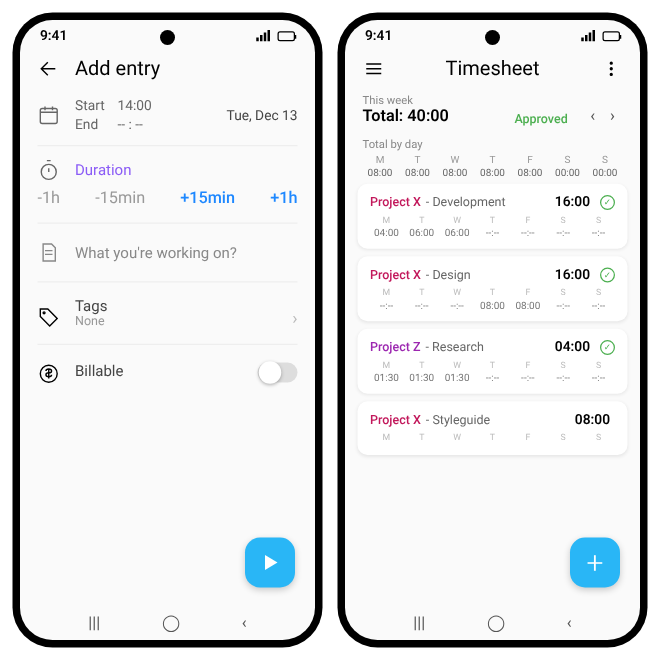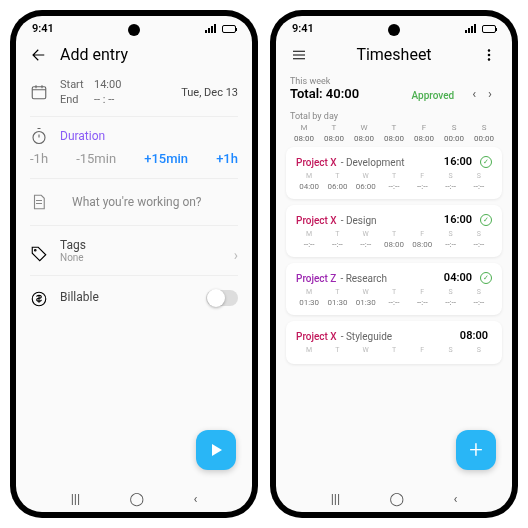--- a/index.html
+++ b/index.html
@@ -23,21 +23,21 @@
 .row .icon{color:#666}
 .startend{flex:1}
 .se{display:flex;gap:6px;font-size:11px;color:#666}
 .se .lbl{width:28px}
 .date{font-size:11px;color:#444}
 .divider{height:1px;background:#eee;margin:4px 0}
 .duration-label{font-size:12px;color:#8b5cf6;margin-left:30px}
 .bigtime{font-size:32px;font-weight:400;text-align:center;padding:6px 0;letter-spacing:1px}
 .adj{display:flex;justify-content:space-between;font-size:13px;padding-bottom:8px}
 .adj .neg{color:#999}.adj .pos{color:#1e88ff;font-weight:500}
-.desc-row{display:flex;align-items:center;gap:24px;padding:10px 0;font-size:12px;color:#888}
+.desc-row{display:flex;align-items:center;gap:12px;padding:10px 0;font-size:12px;color:#888}
 .tag-row{display:flex;align-items:flex-end;gap:12px;padding:8px 0}
 .tag-info{flex:1}
 .tag-info .t{font-size:12px;color:#444}
 .tag-info .n{font-size:10px;color:#999}
 .bill-row{display:flex;gap:12px;padding:10px 0}
 .bill-row .lbl{flex:1;font-size:12px;color:#444}
 .toggle{width:32px;height:16px;background:#ddd;border-radius:10px;position:relative}
 .toggle:after{content:"";position:absolute;left:1px;top:-1px;width:18px;height:18px;background:#fff;border-radius:50%;box-shadow:0 1px 3px rgba(0,0,0,0.3)}
 .fab{position:absolute;right:16px;bottom:42px;width:40px;height:40px;background:#29b6f6;border-radius:12px;display:flex;align-items:center;justify-content:center;box-shadow:0 2px 6px rgba(0,0,0,0.2)}
 .play{width:0;height:0;border-left:10px solid #fff;border-top:6px solid transparent;border-bottom:6px solid transparent;margin-left:2px}

